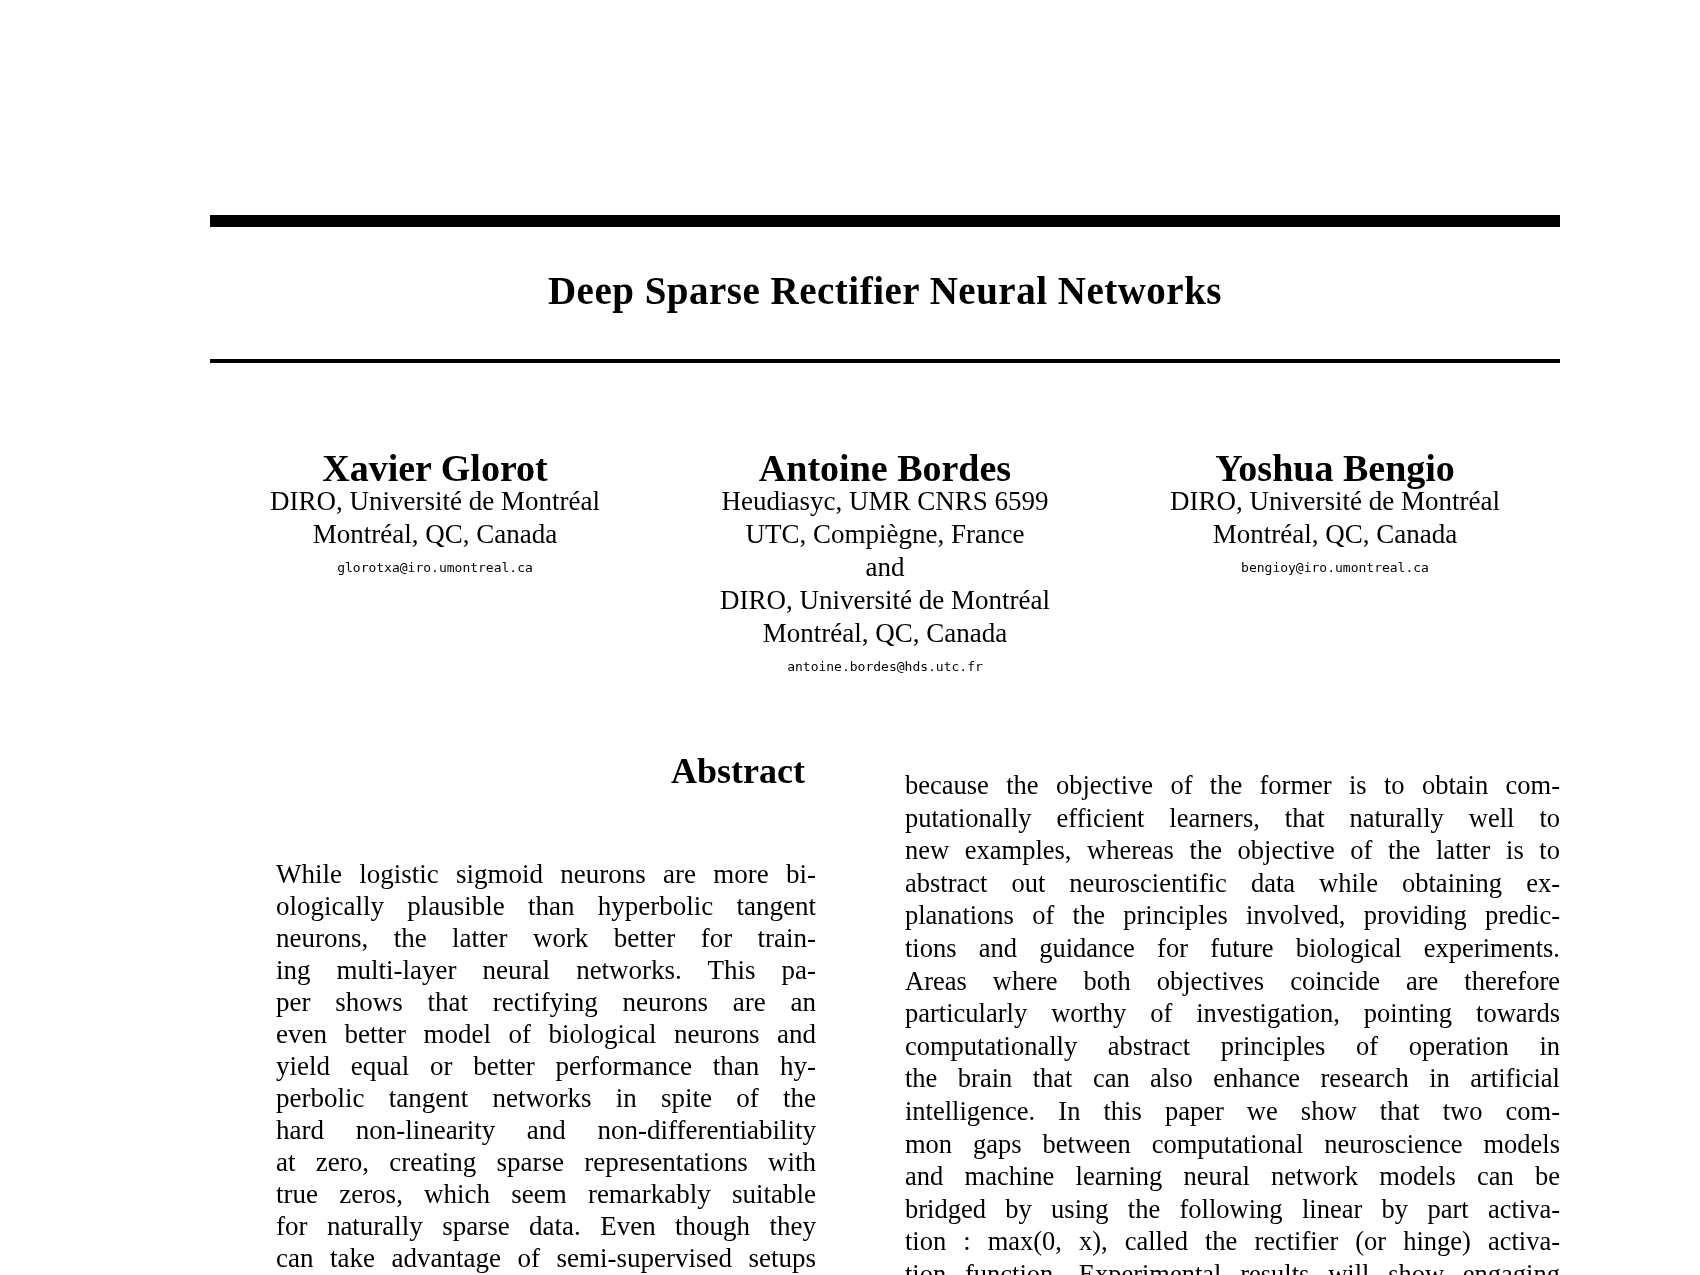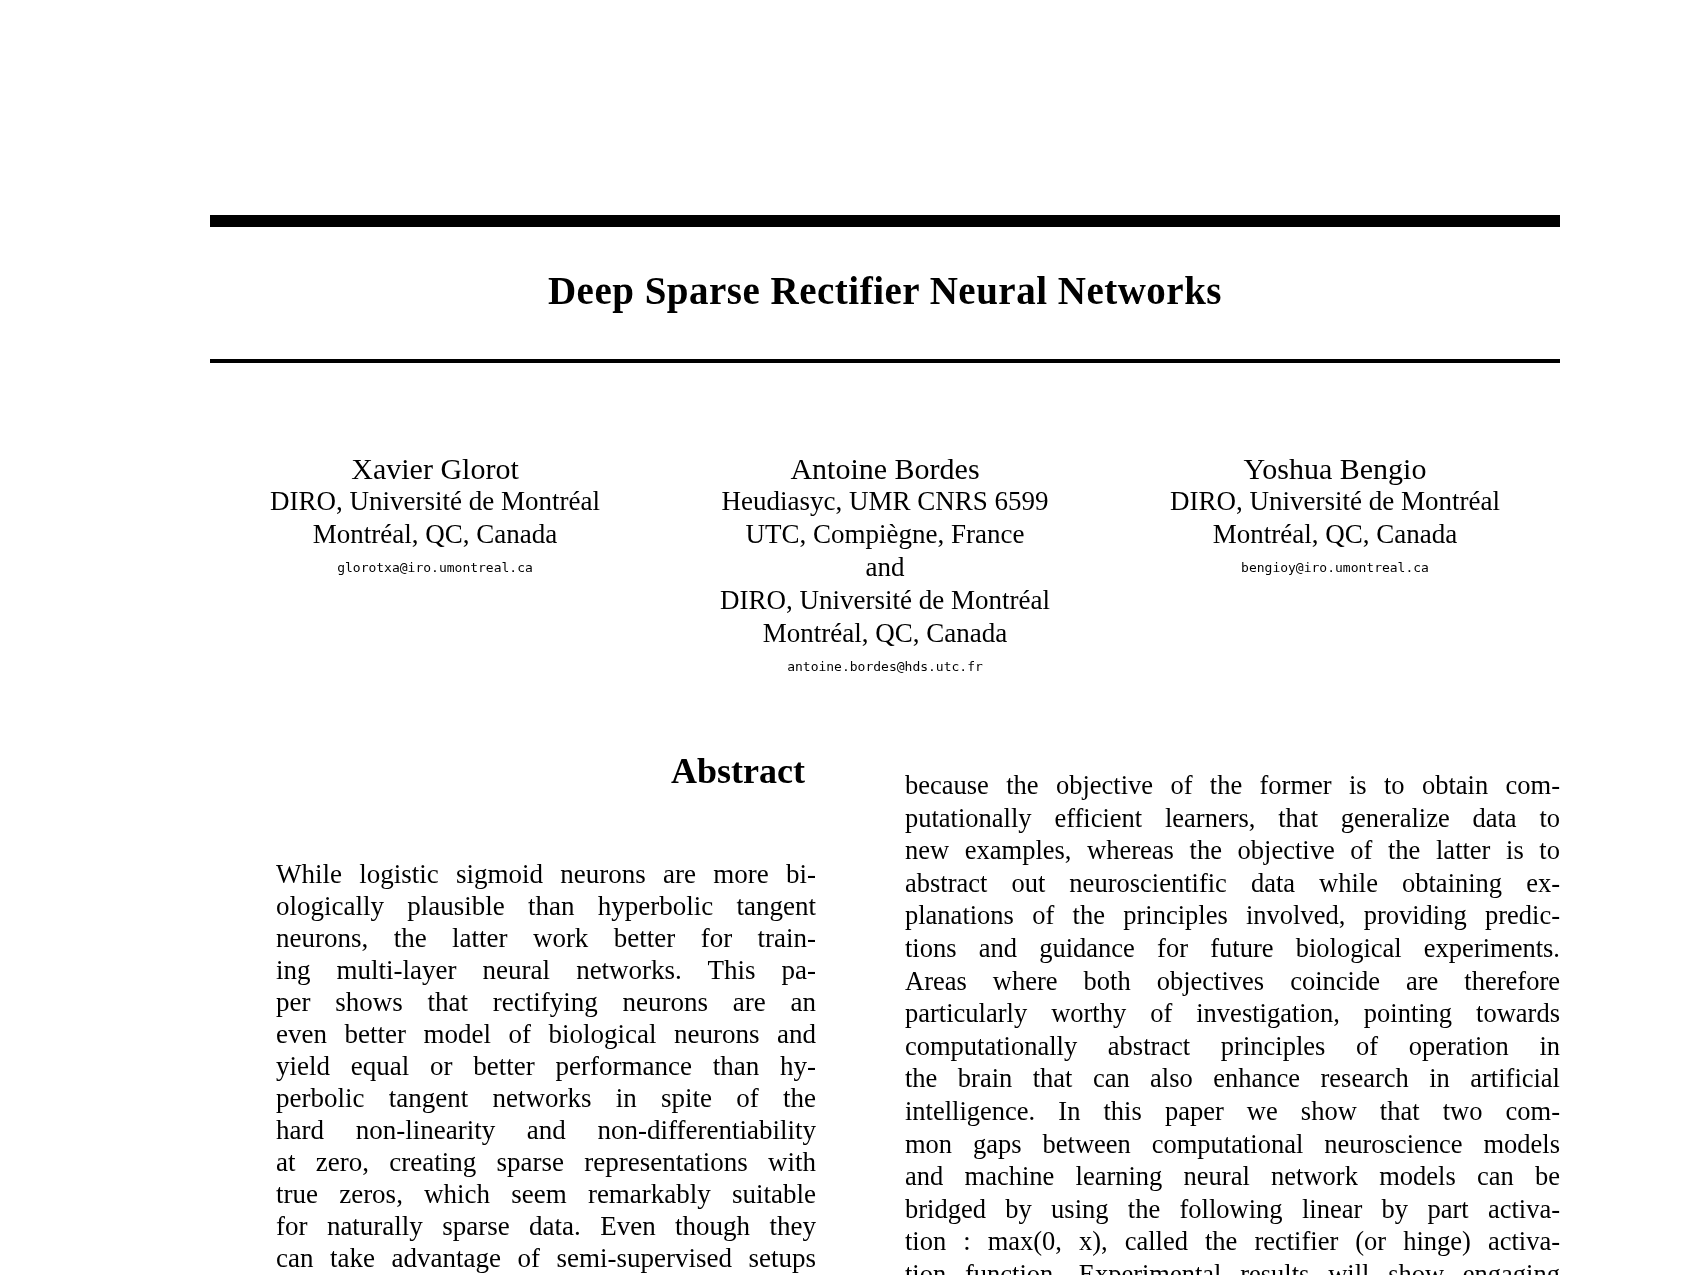--- a/index.html
+++ b/index.html
@@ -51,22 +51,22 @@
     display: flex;
     align-items: flex-start;
   }
   .author-block {
     flex: 1 1 0;
     text-align: center;
     font-size: 27px;
     line-height: 33px;
   }
   .author-name {
-    font-weight: normal;
-    font-size: 30px;
+    font-weight: bold;
+    font-size: 38px;
   }
   .author-email {
     font-family: "DejaVu Sans Mono", monospace;
     font-size: 13px;
     line-height: 33px;
   }
   .abstract-heading {
     position: absolute;
     left: 265px;
     top: 750px;
@@ -151,21 +151,21 @@
       <div class="jline">perbolic tangent networks in spite of the</div>
       <div class="jline">hard non-linearity and non-differentiability</div>
       <div class="jline">at zero, creating sparse representations with</div>
       <div class="jline">true zeros, which seem remarkably suitable</div>
       <div class="jline">for naturally sparse data. Even though they</div>
       <div class="jline">can take advantage of semi-supervised setups</div>
     </div>
 
   <div class="right-col">
       <div class="jline">because the objective of the former is to obtain com-</div>
-      <div class="jline">putationally efficient learners, that generalize data to</div>
+      <div class="jline">putationally efficient learners, that naturally well to</div>
       <div class="jline">new examples, whereas the objective of the latter is to</div>
       <div class="jline">abstract out neuroscientific data while obtaining ex-</div>
       <div class="jline">planations of the principles involved, providing predic-</div>
       <div class="jline">tions and guidance for future biological experiments.</div>
       <div class="jline">Areas where both objectives coincide are therefore</div>
       <div class="jline">particularly worthy of investigation, pointing towards</div>
       <div class="jline">computationally abstract principles of operation in</div>
       <div class="jline">the brain that can also enhance research in artificial</div>
       <div class="jline">intelligence. In this paper we show that two com-</div>
       <div class="jline">mon gaps between computational neuroscience models</div>

